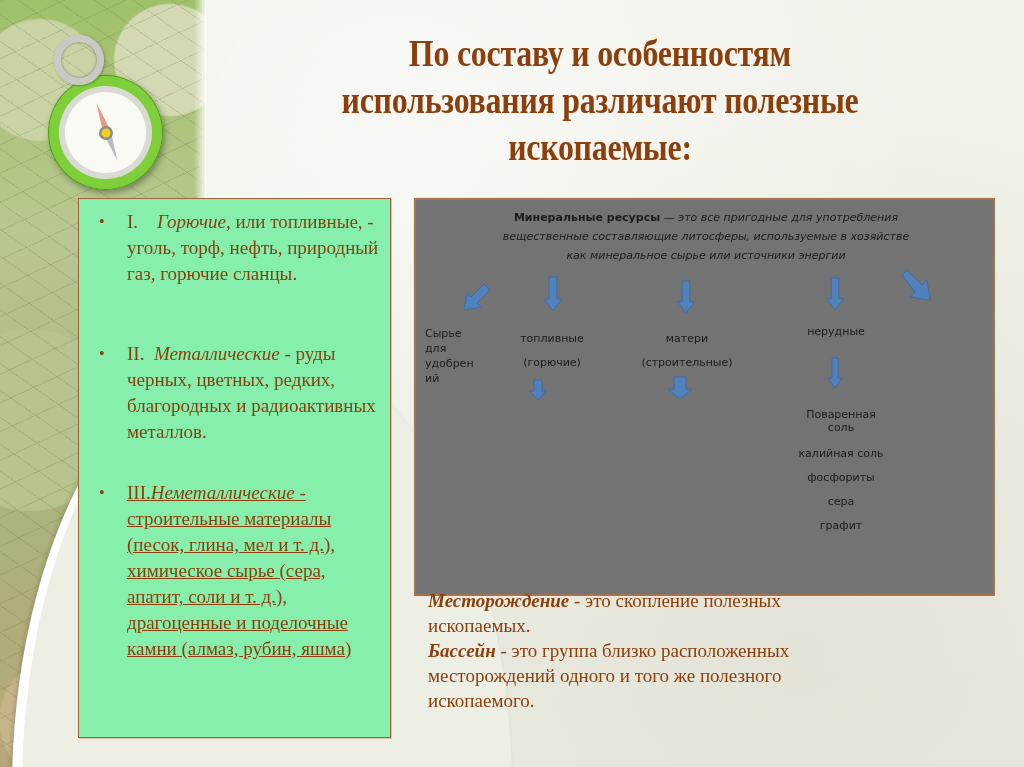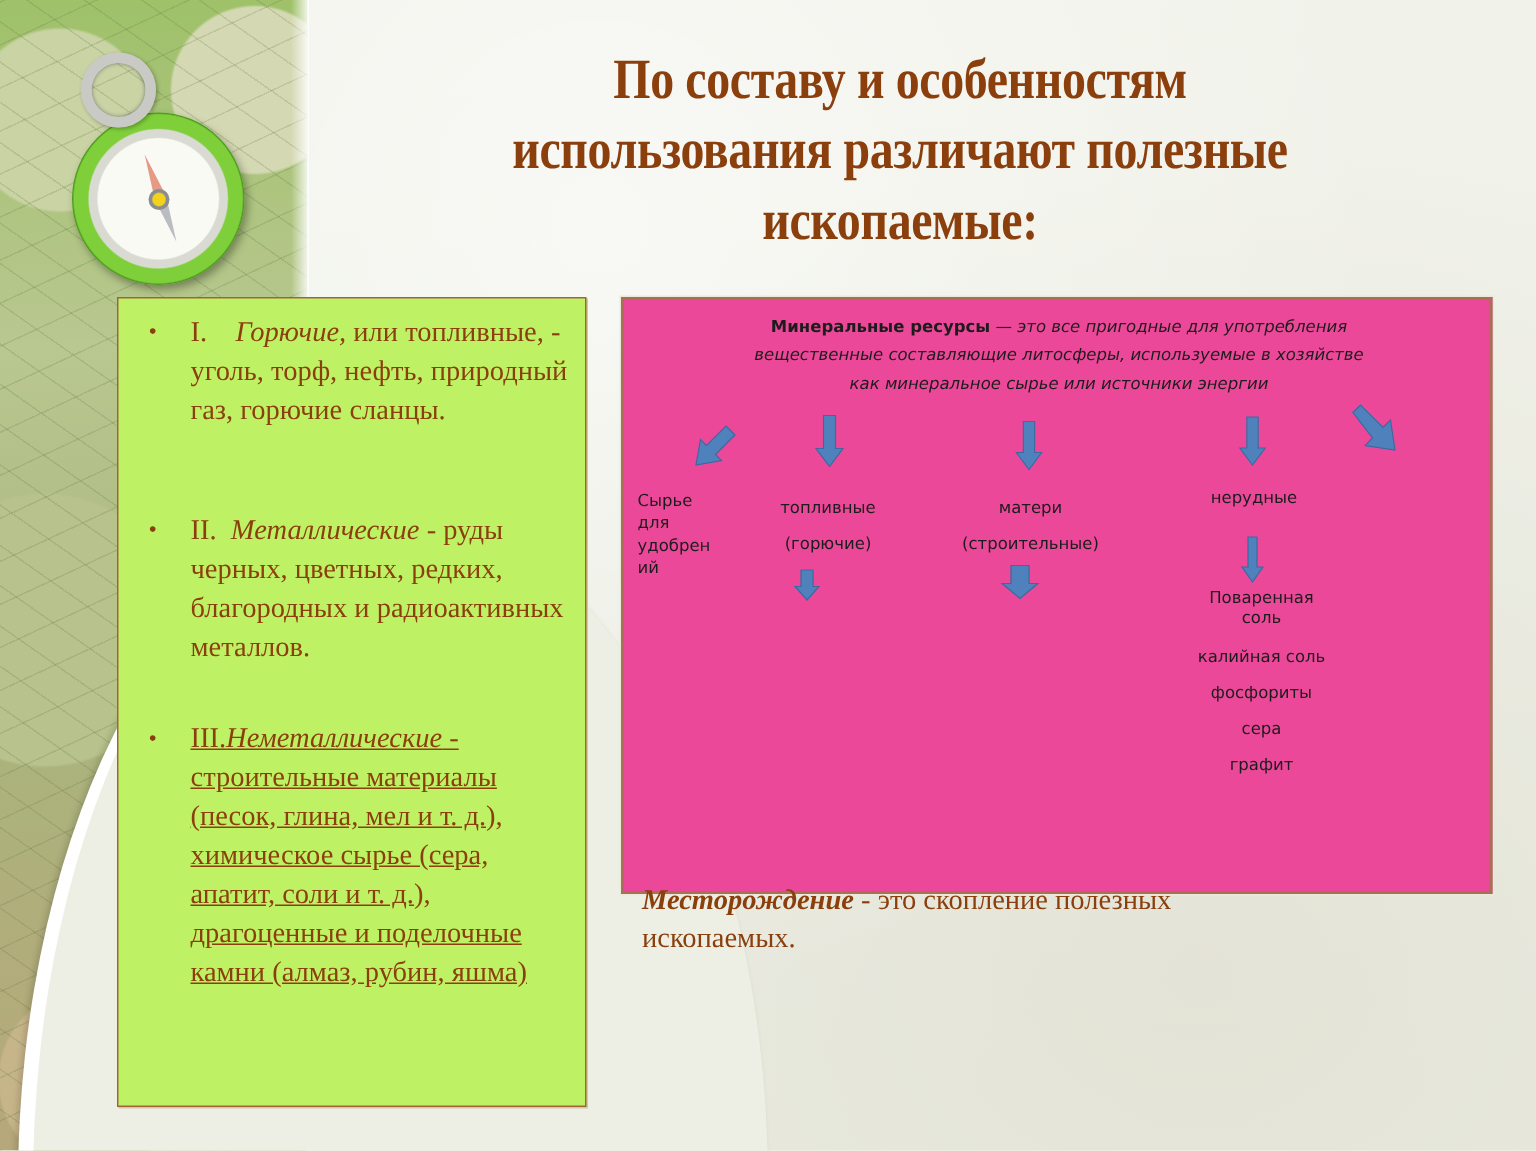--- a/index.html
+++ b/index.html
@@ -61,36 +61,36 @@
   .title {
     position: absolute; left: 240px; top: 30px; width: 720px;
     text-align: center; color: #8b3f0c;
     font-family: "Liberation Serif", serif; font-weight: bold;
     font-size: 38px; line-height: 47px;
     letter-spacing: -0.3px;
     transform: scaleX(0.84);
   }
   .left-box {
     position: absolute; left: 78px; top: 198px; width: 313px; height: 540px;
-    background: #bef264;
+    background: #86efac;
     border: 1px solid #a0643c;
     box-shadow: 1px 1px 0 #d8c3a9;
     padding: 10px 10px 0 20px;
   }
   .bullet {
     position: relative; padding-left: 28px; margin-bottom: 35px;
     color: #8b3f0c; font-size: 19px; line-height: 26px;
   }
   .bullet::before {
     content: "•"; position: absolute; left: 0; top: 0; color: #8b3f0c; font-size: 16px;
   }
   .bullet i { font-style: italic; }
   .diagram {
     position: absolute; left: 414px; top: 198px; width: 581px; height: 398px;
-    background: #ec4899;
+    background: #737373;
     border: 2px solid #a37451;
     box-shadow: 0 0 0 1px #efe7db;
     font-family: "DejaVu Sans", sans-serif; color: #1c1c1c;
   }
   .diag-head {
     position: absolute; left: 10px; top: 8px; width: 560px; text-align: center;
     font-size: 11px; line-height: 19px;
   }
   .diag-head b { font-weight: bold; }
   .diag-head i { font-style: italic; }
@@ -208,28 +208,31 @@
     <svg viewBox="0 0 24 22">
         <polygon points="6,0 18,0 18,12 24,12 12,22 0,12 6,12" fill="#4f81bd" stroke="#3a6aa0" stroke-width="0.8"></polygon>
       </svg>
   </div>
   <div class="arrow" style="left:412px;top:158px;width:14px;height:30px;">
     <svg viewBox="0 0 14 30">
         <polygon points="4,0 10,0 10,20 14,20 7,30 0,20 4,20" fill="#4f81bd" stroke="#3a6aa0" stroke-width="0.8"></polygon>
       </svg>
   </div>
 
-  <div class="items" style="left:365px;top:192px;width:120px;">
+  <div class="items" style="left:365px;top:208px;width:120px;">
     <div style="height:39px;width:90px;margin:0 auto;">Поваренная соль</div>
     <div style="height:24px;">калийная соль</div>
     <div style="height:24px;">фосфориты</div>
     <div style="height:24px;">сера</div>
     <div>графит</div>
   </div>
 </div>
 
 <div class="definitions">
   <div>
     <b>Месторождение</b><span> - это скопление полезных ископаемых.</span>
   </div>
+  <div>
+    <b>Бассейн</b><span> - это группа близко расположенных месторождений одного и того же полезного ископаемого.</span>
+  </div>
 </div>
 
 <div class="footer">elenaranko.ucoz.ru</div>
 
 </body></html>

